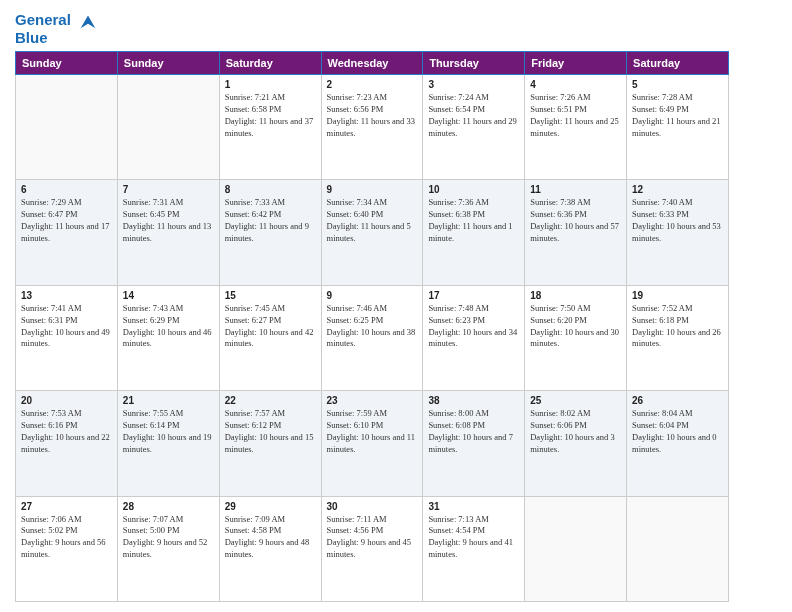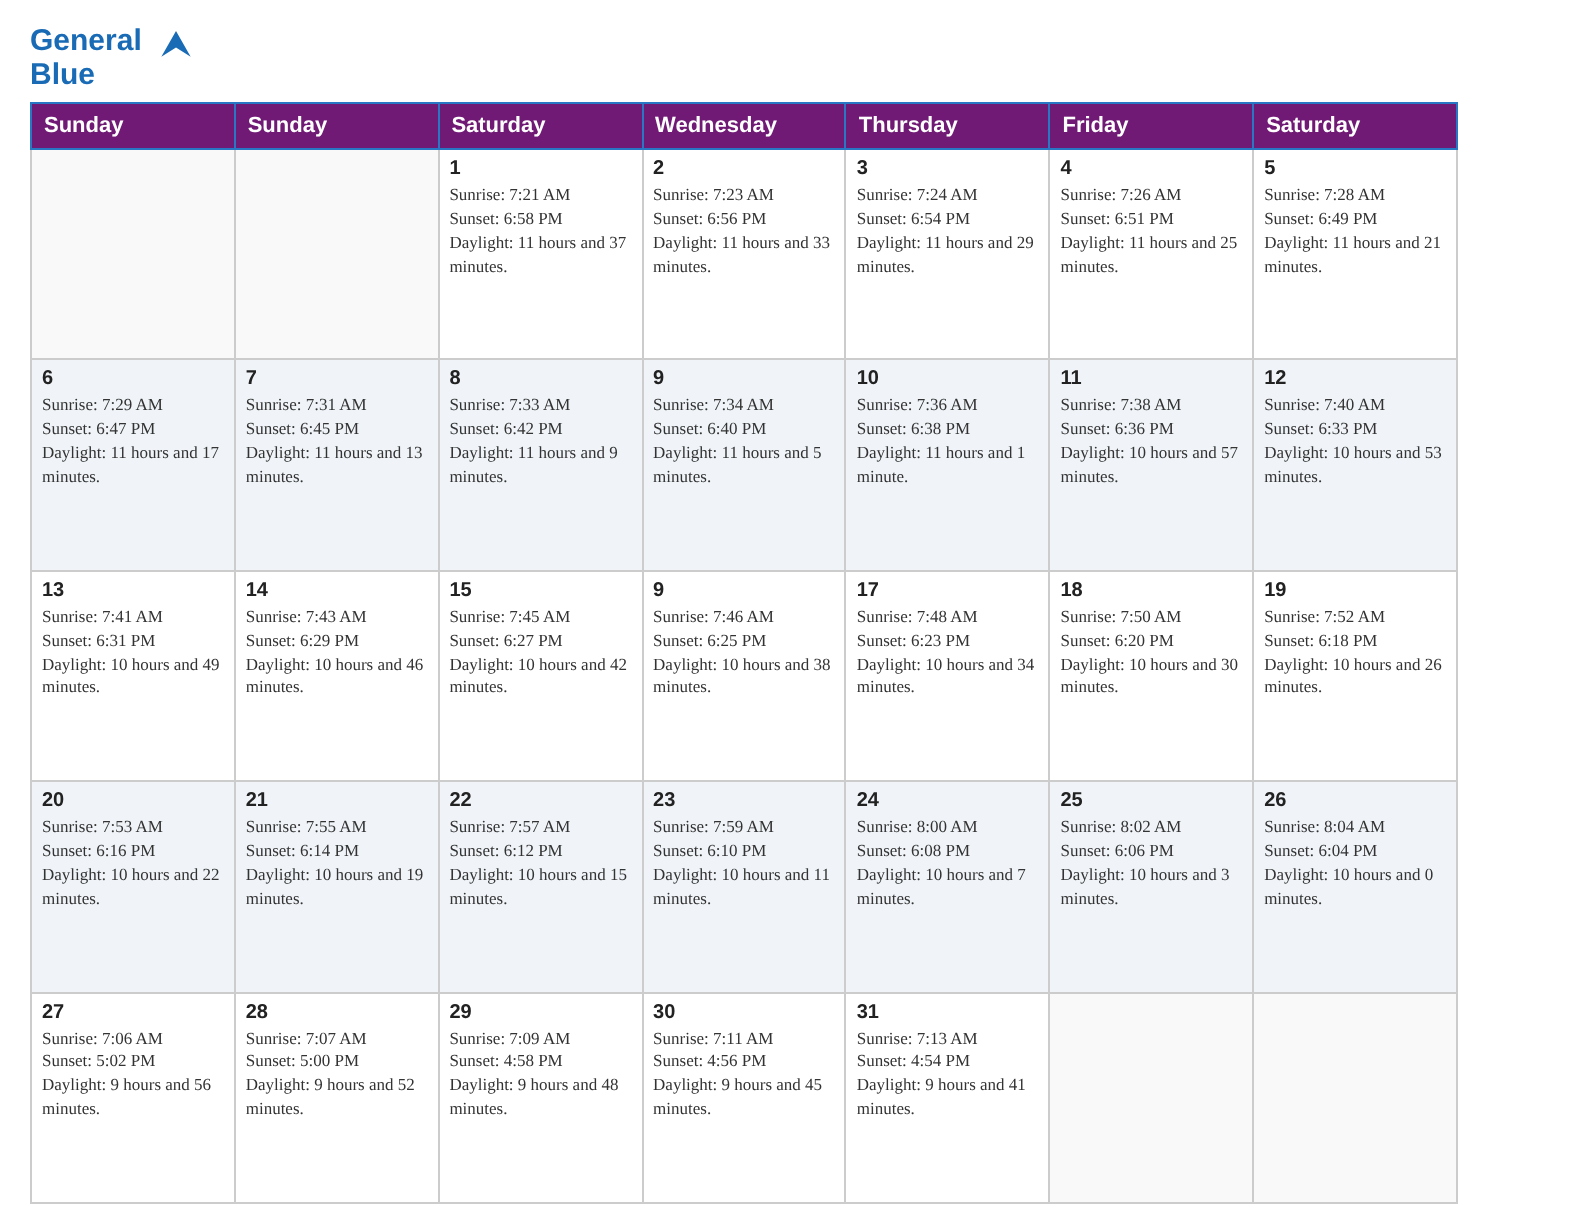--- a/index.html
+++ b/index.html
@@ -221,21 +221,21 @@
           </td>
           <td>
             <span class="day-num">22</span>
             <div class="day-info">Sunrise: 7:57 AM<br>Sunset: 6:12 PM<br>Daylight: 10 hours and 15 minutes.</div>
           </td>
           <td>
             <span class="day-num">23</span>
             <div class="day-info">Sunrise: 7:59 AM<br>Sunset: 6:10 PM<br>Daylight: 10 hours and 11 minutes.</div>
           </td>
           <td>
-            <span class="day-num">24</span>
+            <span class="day-num">38</span>
             <div class="day-info">Sunrise: 8:00 AM<br>Sunset: 6:08 PM<br>Daylight: 10 hours and 7 minutes.</div>
           </td>
           <td>
             <span class="day-num">25</span>
             <div class="day-info">Sunrise: 8:02 AM<br>Sunset: 6:06 PM<br>Daylight: 10 hours and 3 minutes.</div>
           </td>
           <td>
             <span class="day-num">26</span>
             <div class="day-info">Sunrise: 8:04 AM<br>Sunset: 6:04 PM<br>Daylight: 10 hours and 0 minutes.</div>
           </td>

